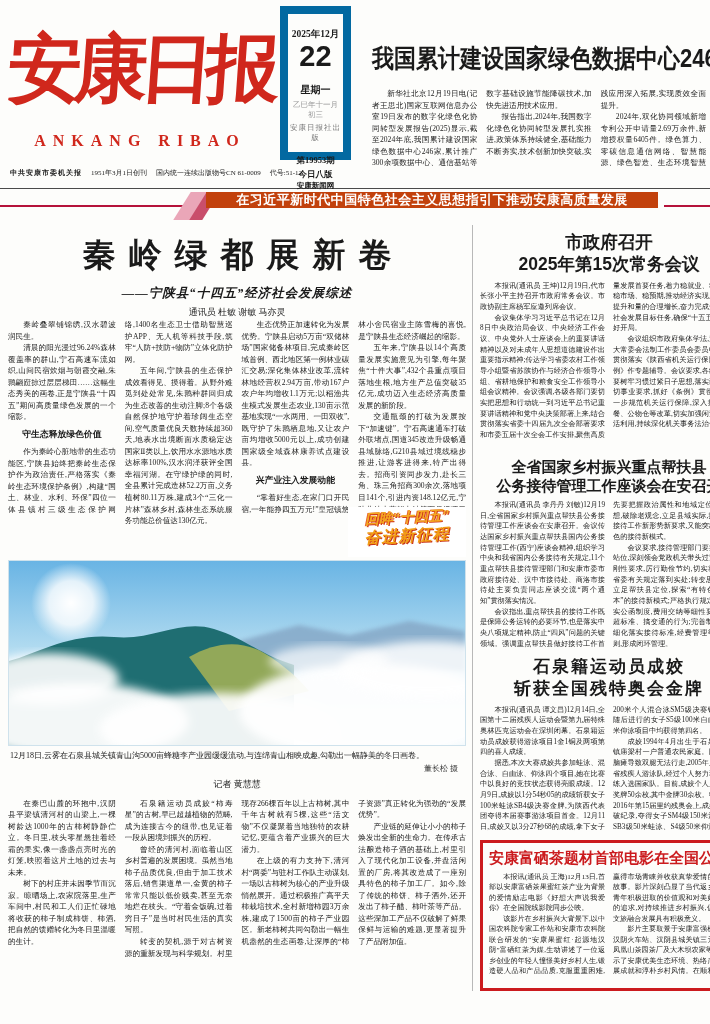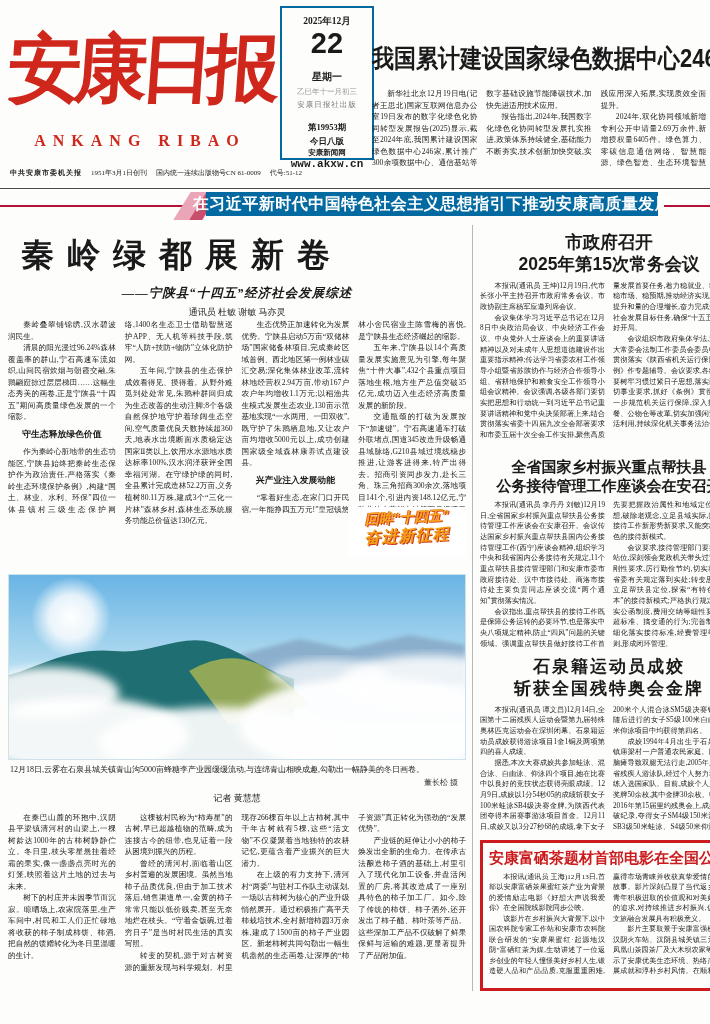--- a/index.html
+++ b/index.html
@@ -17,23 +17,23 @@
     font-family:"DejaVu Serif",serif;
   }
   .masthead-pinyin { font-size:16px; font-weight:bold; color:#d0271c; letter-spacing:7px; margin-top:-2px; }
   .masthead-super { font-size:9.5px; font-weight:bold; color:#d0271c; margin-top:3px; letter-spacing:0.5px; }
   .masthead-footer {
     position:absolute; left:10px; top:168px; display:flex; gap:9px;
     font-size:7px; white-space:nowrap; color:#222;
   }
   .masthead-footer span:first-child { font-weight:bold; letter-spacing:1px; }
   .datebox {
-    position:absolute; left:280px; top:6px; width:94px; height:154px;
-    border:2px solid #0369a1; box-sizing:border-box; display:flex; flex-direction:column;
-    align-items:center; padding:7px 2px 6px; text-align:center;
+    position:absolute; left:280px; top:6px; width:71px; height:154px;
+    border:8px solid #0369a1; box-sizing:border-box; display:flex; flex-direction:column;
+    align-items:center; padding:14px 2px 6px; text-align:center;
   }
   .db-month { font-size:9.5px; font-weight:bold; }
   .db-day { font-size:29px; font-weight:bold; line-height:30px; font-family:"Liberation Sans",sans-serif; }
   .db-week { font-size:10px; font-weight:bold; margin-top:12px; }
   .db-lunar { font-size:7.5px; color:#999; margin-top:3px; }
   .db-pub { font-size:7.5px; color:#777; margin-top:3px; letter-spacing:1px; }
   .db-issue { font-size:8.5px; font-weight:bold; margin-top:12px; }
   .db-pages { font-size:8.5px; font-weight:bold; margin-top:2px; }
   .db-site { font-size:7.5px; font-weight:bold; margin-top:auto; }
   .db-url { font-size:11px; font-weight:bold; font-family:Liberation Mono, monospace; }
@@ -45,31 +45,31 @@
   .topnews-body { margin-top:16px; column-count:3; column-gap:9px; height:88px; overflow:hidden; }
   
   .banner-row { position:relative; height:34px; }
   .banner-line { position:absolute; top:16px; height:2px; background:#b5123a; }
   .banner-line.left { left:0; width:198px; }
   .banner-line.right { right:0; width:46px; }
   .banner-deco { position:absolute; top:3px; height:28px; transform:skewX(-32deg); }
   .deco1 { left:182px; width:18px; background:#eaa6b8; }
   .deco2 { left:198px; width:13px; background:#c94e6b; }
   .banner-box {
-    position:absolute; left:206px; top:3px; width:452px; height:24px; background:#0369a1;
+    position:absolute; left:206px; top:3px; width:452px; height:16px; background:#c2410c;
     color:#fff; display:flex; align-items:center; justify-content:center;
-    font-family:"Liberation Sans",sans-serif; font-weight:bold; font-size:16px; letter-spacing:0.5px;
+    font-family:"Liberation Sans",sans-serif; font-weight:bold; font-size:13px; letter-spacing:0.5px;
     white-space:nowrap;
   }
   
   .main-row { display:flex; padding:2px 4px 0 8px; }
   .main-left { width:458px; margin-right:6px; }
   .sidebar { flex:1; border-left:1px solid #b8b8b8; padding-left:7px; }
   .lead-title {
-    font-size:33px; font-weight:900; letter-spacing:13px; padding-left:13px;
+    text-align:center; font-size:33px; font-weight:900; letter-spacing:13px; padding-left:13px;
     font-family:Liberation Mono, monospace; margin-top:8px; white-space:nowrap;
   }
   .lead-sub { text-align:center; font-size:12.5px; font-weight:bold; margin-top:7px; letter-spacing:1px;font-style:italic; }
   .byline { text-align:center; font-size:9px; margin-top:4px; color:#222; }
   .lead-body-wrap { position:relative; margin-top:0; }
   .colbody { text-align:justify; font-size:7.6px; line-height:1.52; }
   .lead-body { column-count:4; column-gap:9px; height:236px; overflow:hidden; }
   .para { margin:0; text-indent:2em; }
   .sec-head {
     margin:5px 0; text-align:center; font-weight:bold; font-size:8.8px;
@@ -77,21 +77,21 @@
   }
   .badge {
     position:absolute; right:0; bottom:-2px; width:118px; height:48px; background:#fff;
     text-align:center; font-family:"Liberation Sans",sans-serif; font-weight:900; font-style:italic;
     padding-top:2px;
   }
   .badge-l1 { display:block; font-size:14px; color:#f4a91f; transform:rotate(-3deg);
     text-shadow:1px 1px 0 #d03a1f,-1px 0 0 #e8622e; white-space:nowrap; }
   .badge-l2 { display:block; font-size:16px; color:#f29d14; transform:rotate(-3deg); margin-top:-1px;
     letter-spacing:1px; text-shadow:1px 1px 0 #c93418; white-space:nowrap; }
-  .photo-wrap { margin-top:19px; }
+  .photo-wrap { margin-top:5px; }
   .photo-wrap svg { display:block; border:1px solid #cfe2ec; }
   .caption { font-size:8px; line-height:1.45; margin:4px 2px 0; }
   .credit { text-align:right; font-size:8px; margin:1px 8px 0 0; color:#333; }
   .feat-title {
     text-align:center; font-size:23px; font-weight:900; letter-spacing:5px; margin-top:12px;
     font-family:"DejaVu Serif",serif;
   }
   .feat-body { column-count:4; column-gap:9px; height:168px; overflow:hidden; margin-top:7px; }
   
   .sb-art { margin-top:6px; }
@@ -211,21 +211,21 @@
       </svg>
       <p class="caption">12月18日,云雾在石泉县城关镇青山沟5000亩蜂糖李产业园缓缓流动,与连绵青山相映成趣,勾勒出一幅静美的冬日画卷。</p>
       <div class="credit">董长松 摄</div>
     </div>
 
     <div>
       <div class="byline">记者 黄慧慧</div>
       <div class="feat-body colbody">
           <p class="para">在秦巴山麓的环抱中,汉阴县平梁镇清河村的山梁上,一棵树龄达1000年的古柿树静静伫立。冬日里,枝头零星悬挂着经霜的果实,像一盏盏点亮时光的灯笼,映照着这片土地的过去与未来。</p>
           <p class="para">树下的村庄并未因季节而沉寂。晾晒场上,农家院落里,生产车间中,村民和工人们正忙碌地将收获的柿子制成柿饼、柿酒,把自然的馈赠转化为冬日里温暖的生计。</p>
-          <p class="para">这棵被村民称为“柿寿星”的古树,早已超越植物的范畴,成为连接古今的纽带,也见证着一段从困境到振兴的历程。</p>
+          <p class="para">石泉籍运动员成姣“柿寿星”的古树,早已超越植物的范畴,成为连接古今的纽带,也见证着一段从困境到振兴的历程。</p>
           <p class="para">曾经的清河村,面临着山区乡村普遍的发展困境。虽然当地柿子品质优良,但由于加工技术落后,销售渠道单一,金黄的柿子常常只能以低价贱卖,甚至无奈地烂在枝头。“守着金饭碗,过着穷日子”是当时村民生活的真实写照。</p>
           <p class="para">转变的契机,源于对古树资源的重新发现与科学规划。村里现存266棵百年以上古柿树,其中千年古树就有5棵,这些“活文物”不仅凝聚着当地独特的农耕记忆,更蕴含着产业振兴的巨大潜力。</p>
           <p class="para">在上级的有力支持下,清河村“两委”与驻村工作队主动谋划,一场以古柿树为核心的产业升级悄然展开。通过积极推广高平天柿栽培技术,全村新增柿园3万余株,建成了1500亩的柿子产业园区。新老柿树共同勾勒出一幅生机盎然的生态画卷,让深厚的“柿子资源”真正转化为强劲的“发展优势”。</p>
           <p class="para">产业链的延伸让小小的柿子焕发出全新的生命力。在传承古法酿造柿子酒的基础上,村里引入了现代化加工设备,并盘活闲置的厂房,将其改造成了一座别具特色的柿子加工厂。如今,除了传统的柿饼、柿子酒外,还开发出了柿子醋、柿叶茶等产品。这些深加工产品不仅破解了鲜果保鲜与运输的难题,更显著提升了产品附加值。</p>
         </div>
     </div>
   </div>
 
   <div class="sidebar">
 

